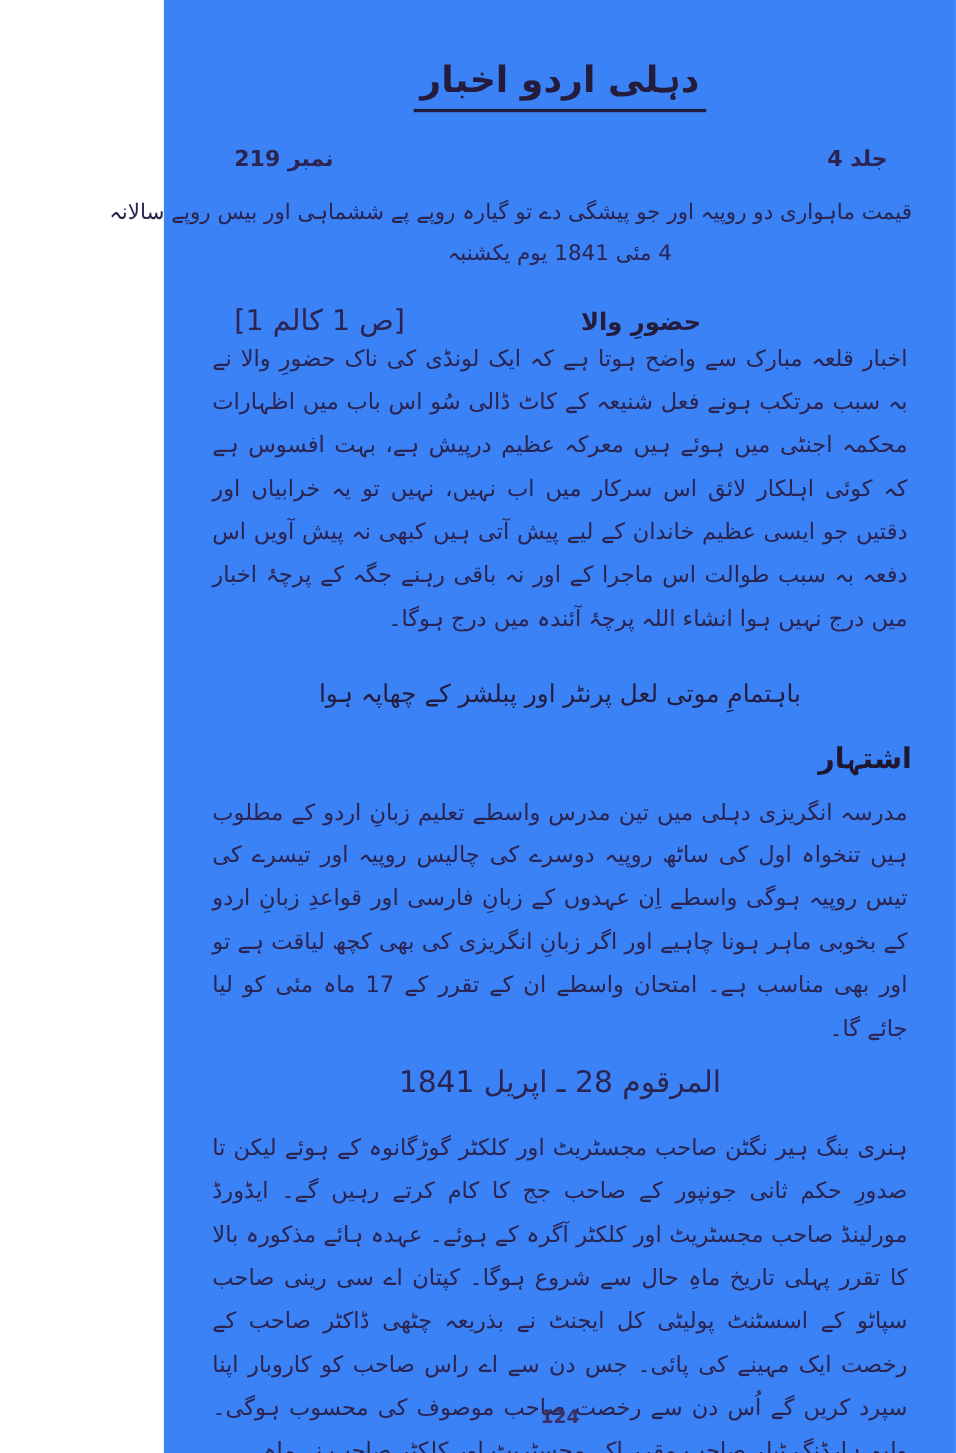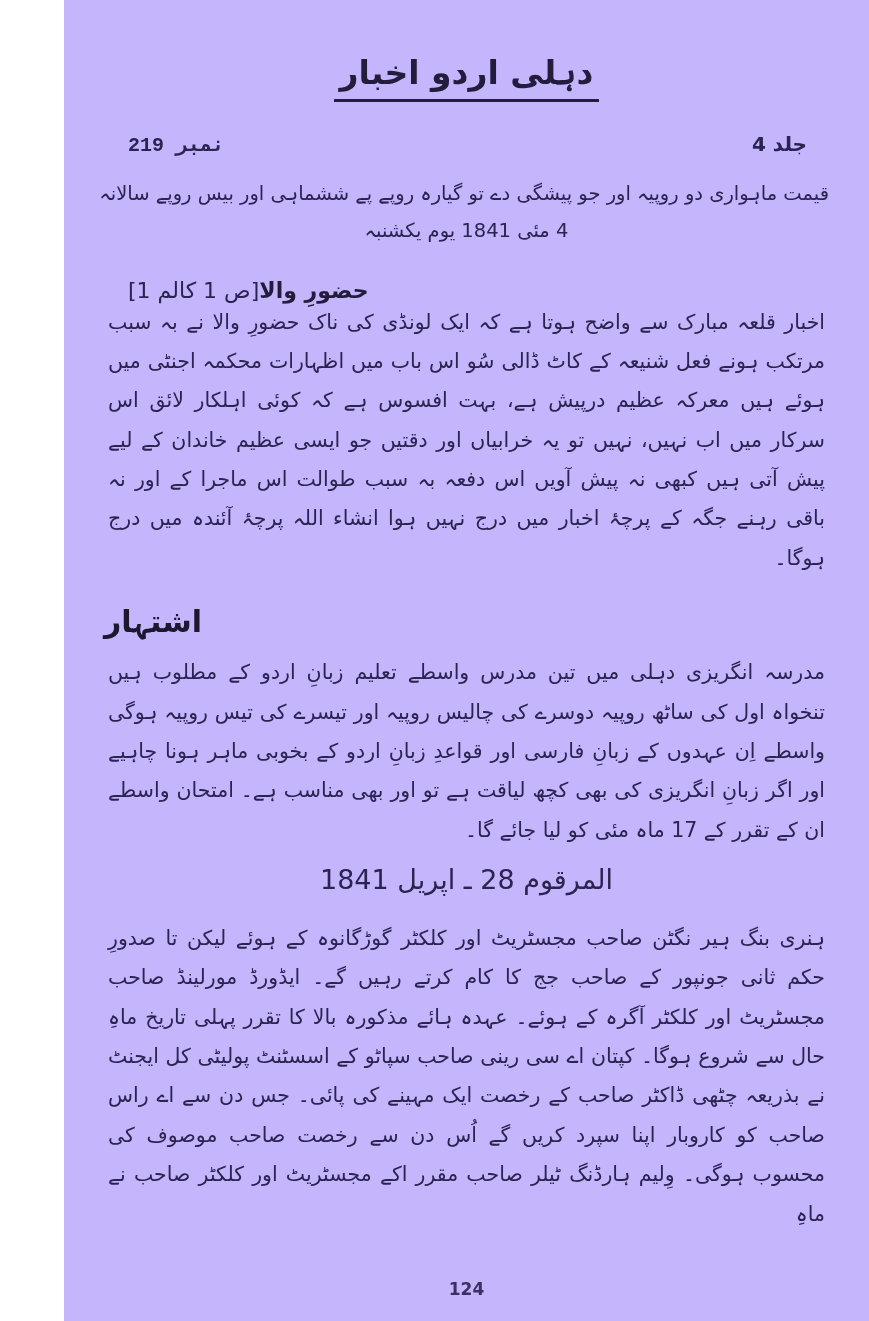--- a/index.html
+++ b/index.html
@@ -11,25 +11,25 @@
   body {
     width: 869px;
     height: 1321px;
     position: relative;
     overflow: hidden;
     font-family: "DejaVu Sans", "Liberation Sans", sans-serif;
     color: #2b2340;
   }
   .page {
     position: relative;
-    width: 805px;
+    width: 720px;
     height: 1321px;
     box-sizing: border-box;
     padding: 0 40px;
-    background: #c4b5fd;
+    background: #3b82f6;
   }
 
   
   .masthead {
     text-align: center;
     padding-top: 52px;
   }
   .masthead-title {
     display: inline-block;
     font-size: 33px;
@@ -51,21 +51,21 @@
     margin-top: 30px;
     padding: 0 22px 0 24px;
     direction: rtl;
   }
   .issue-number, .issue-volume {
     font-size: 20px;
     font-weight: 600;
     color: #2b2350;
     white-space: nowrap;
   }
-  .issue-number { margin-right: 148px; font-family: Liberation Mono, monospace; }
+  .issue-number { margin-right: 148px; }
   .issue-volume { margin-left: 18px; }
 
   
   .price-block {
     margin-top: 22px;
     text-align: center;
     direction: rtl;
   }
   .price-line {
     font-size: 19.5px;
@@ -83,23 +83,24 @@
   
   .colref-row {
     display: flex;
     flex-direction: row-reverse;
     align-items: baseline;
     margin-top: 32px;
     padding: 0 24px;
     direction: rtl;
   }
   .col-ref {
-    font-size: 22px;
-    color: #2b2350;
-    white-space: nowrap;
+    font-size: 26px;
+    color: #2b2350;
+    white-space: nowrap;
+    margin-right: 160px;
     text-align: right;
   }
   .salutation {
     font-size: 22px;
     font-weight: 600;
     color: #241c3c;
     margin-right: 110px;
     white-space: nowrap;
   }
 
@@ -123,22 +124,22 @@
     margin-top: 34px;
     text-align: center;
     font-size: 22.5px;
     line-height: 1.4;
     color: #241c3c;
     direction: rtl;
     white-space: nowrap;
   }
   .section-heading {
     margin-top: 26px;
-    text-align: left;
-    font-size: 30px;
+    text-align: right;
+    font-size: 26px;
     font-weight: 700;
     color: #1d1730;
     direction: rtl;
   }
   .dateline {
     margin-top: 14px;
     text-align: center;
     font-size: 27px;
     color: #2b2350;
     direction: rtl;
@@ -176,20 +177,21 @@
     <div class="date-line">4 مئی 1841 یوم یکشنبہ</div>
   </div>
 
   <div class="colref-row">
     <div class="col-ref">[ص 1 کالم 1]</div>
     <div class="salutation">حضورِ والا</div>
   </div>
 
   <p class="body-para para-news">اخبار قلعہ مبارک سے واضح ہوتا ہے کہ ایک لونڈی کی ناک حضورِ والا نے بہ سبب مرتکب ہونے فعل شنیعہ کے کاٹ ڈالی سُو اس باب میں اظہارات محکمہ اجنٹی میں ہوئے ہیں معرکہ عظیم درپیش ہے، بہت افسوس ہے کہ کوئی اہلکار لائق اس سرکار میں اب نہیں، نہیں تو یہ خرابیاں اور دقتیں جو ایسی عظیم خاندان کے لیے پیش آتی ہیں کبھی نہ پیش آویں اس دفعہ بہ سبب طوالت اس ماجرا کے اور نہ باقی رہنے جگہ کے پرچۂ اخبار میں درج نہیں ہوا انشاء اللہ پرچۂ آئندہ میں درج ہوگا۔</p>
 
+  <div class="imprint">باہتمامِ موتی لعل پرنٹر اور پبلشر کے چھاپہ ہوا</div>
 
   <div class="section-heading">اشتہار</div>
 
   <p class="body-para para-advert">مدرسہ انگریزی دہلی میں تین مدرس واسطے تعلیم زبانِ اردو کے مطلوب ہیں تنخواہ اول کی ساٹھ روپیہ دوسرے کی چالیس روپیہ اور تیسرے کی تیس روپیہ ہوگی واسطے اِن عہدوں کے زبانِ فارسی اور قواعدِ زبانِ اردو کے بخوبی ماہر ہونا چاہیے اور اگر زبانِ انگریزی کی بھی کچھ لیاقت ہے تو اور بھی مناسب ہے۔ امتحان واسطے ان کے تقرر کے 17 ماہ مئی کو لیا جائے گا۔</p>
 
   <div class="dateline">المرقوم 28 ـ اپریل 1841</div>
 
 
   <p class="body-para para-orders">ہنری بنگ ہیر نگٹن صاحب مجسٹریٹ اور کلکٹر گوڑگانوہ کے ہوئے لیکن تا صدورِ حکم ثانی جونپور کے صاحب جج کا کام کرتے رہیں گے۔ ایڈورڈ مورلینڈ صاحب مجسٹریٹ اور کلکٹر آگرہ کے ہوئے۔ عہدہ ہائے مذکورہ بالا کا تقرر پہلی تاریخ ماہِ حال سے شروع ہوگا۔ کپتان اے سی رینی صاحب سپاٹو کے اسسٹنٹ پولیٹی کل ایجنٹ نے بذریعہ چٹھی ڈاکٹر صاحب کے رخصت ایک مہینے کی پائی۔ جس دن سے اے راس صاحب کو کاروبار اپنا سپرد کریں گے اُس دن سے رخصت صاحب موصوف کی محسوب ہوگی۔ وِلیم ہارڈنگ ٹیلر صاحب مقرر اکے مجسٹریٹ اور کلکٹر صاحب نے ماہِ</p>
 

